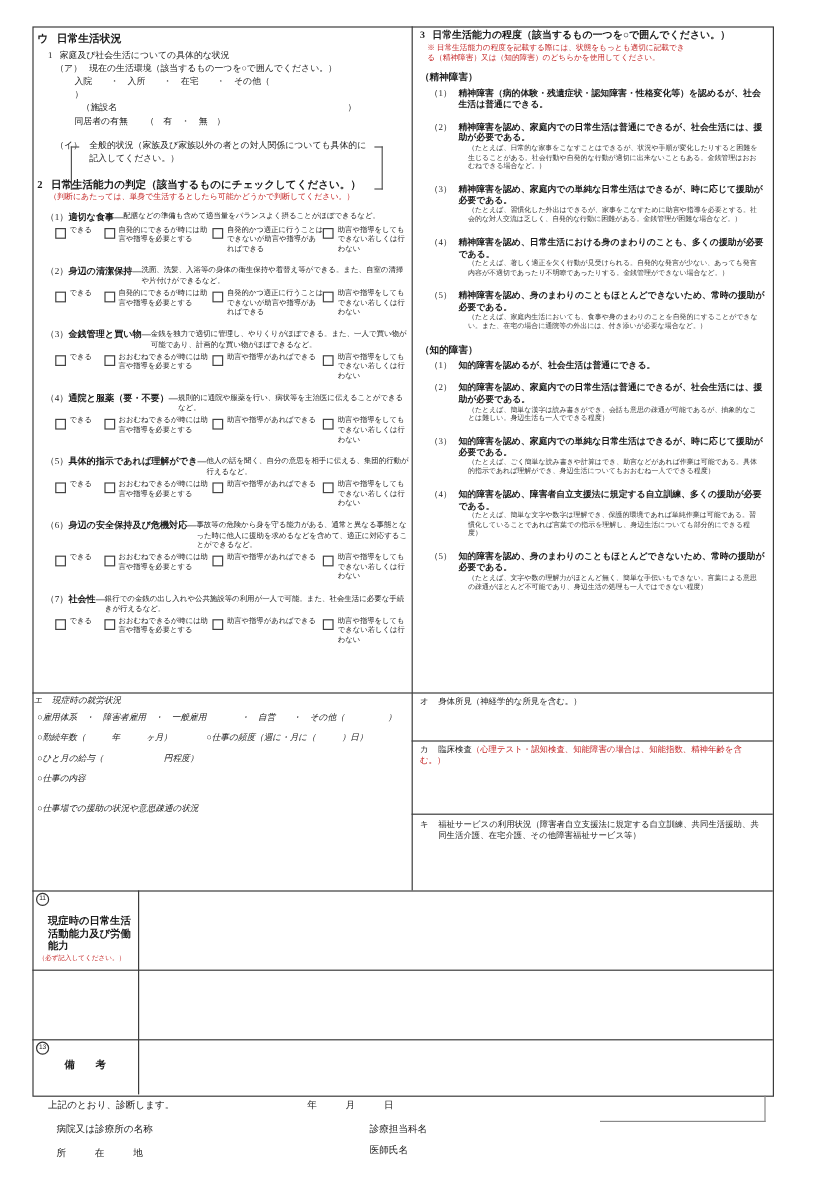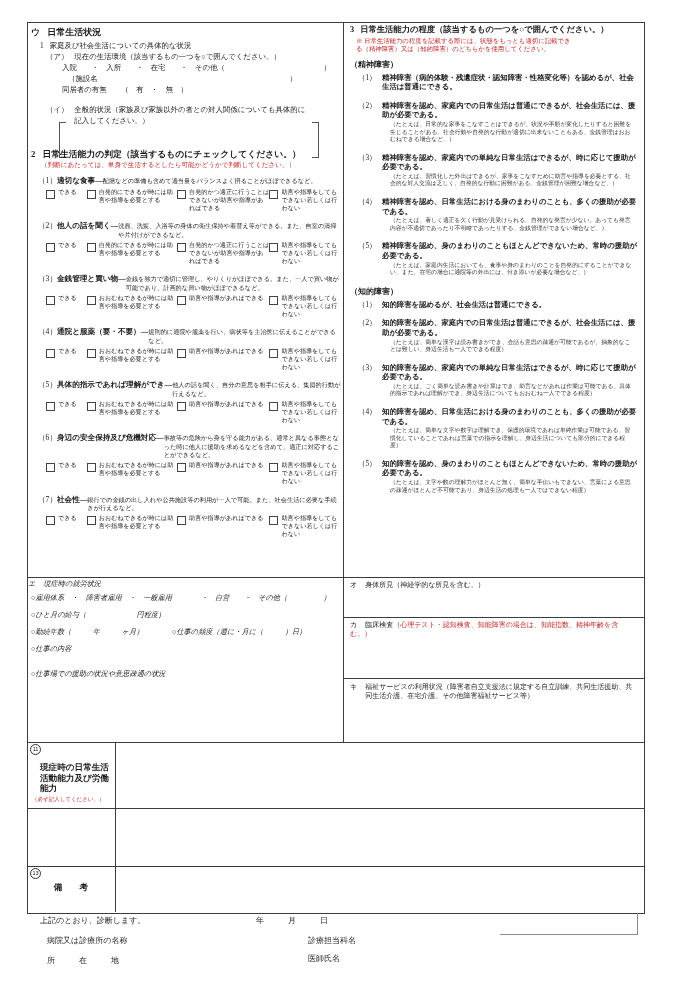--- a/index.html
+++ b/index.html
@@ -91,21 +91,21 @@
   <div id="sec-u">
     <div class="u-title"><b class="kana">ウ</b><b>日常生活状況</b></div>
     <div class="row-flex ind1">
         <span class="num-sp">1</span>
         <span>家庭及び社会生活についての具体的な状況</span>
       </div>
     <div class="row-flex ind2">
         <span class="num-sp">（ア）</span>
         <span>現在の生活環境（該当するもの一つを○で囲んでください。）</span>
       </div>
-    <div class="between ind3" style="padding-right:8px;">
+    <div class="between ind3" style="padding-right:8px;flex-direction:column;">
         <span>入院　　・　入所　　・　在宅　　・　その他（</span>
         <span>）</span>
       </div>
     <div class="between" style="padding-left:37px;padding-right:42px;">
         <span>（施設名</span>
         <span>）</span>
       </div>
     <div class="ind3">同居者の有無　　（　有　・　無　）</div>
     <div class="row-flex ind2" style="margin-top:9px;">
         <span class="num-sp">（イ）</span>
@@ -142,21 +142,21 @@
         <label class="opt opt-d">
             <span class="cb"></span>
             <span>助言や指導をしてもできない若しくは行わない</span>
           </label>
       </div>
     </div>
 
     <div class="jitem">
       <div class="jhead">
           <span class="jnum">（2）</span>
-          <span class="jtitle">他人の話を聞く―</span>
+          <span class="jtitle">身辺の清潔保持―</span>
           <span class="jdesc">洗面、洗髪、入浴等の身体の衛生保持や着替え等ができる。また、自室の清掃や片付けができるなど。</span>
         </div>
       <div class="jopts">
         <label class="opt opt-a">
             <span class="cb"></span>
             <span>できる</span>
           </label>
         <label class="opt opt-b">
             <span class="cb"></span>
             <span>自発的にできるが時には助言や指導を必要とする</span>
@@ -299,22 +299,22 @@
             <span class="cb"></span>
             <span>助言や指導をしてもできない若しくは行わない</span>
           </label>
       </div>
     </div>
   </div>
 
   <div id="sec-work">
     <div class="w-h"><span class="kana">エ</span><span>現症時の就労状況</span></div>
     <div class="w-row">○雇用体系　・　障害者雇用　・　一般雇用　　　　・　自営　　・　その他（　　　　　）</div>
+    <div class="w-row">○勤続年数（　　　年　　　ヶ月）　　　　○仕事の頻度（週に・月に（　　　）日）</div>
     <div class="w-row">○ひと月の給与（　　　　　　　円程度）</div>
-    <div class="w-row">○勤続年数（　　　年　　　ヶ月）　　　　○仕事の頻度（週に・月に（　　　）日）</div>
     <div class="w-row">○仕事の内容</div>
     <div class="w-row w-row-last">○仕事場での援助の状況や意思疎通の状況</div>
   </div>
 
   <div id="sec-level">
     <div class="lv-h">
         <span class="lnum">3</span>
         <span>日常生活能力の程度（該当するもの一つを○で囲んでください。）</span>
       </div>
     <div class="lv-note red">※ 日常生活能力の程度を記載する際には、状態をもっとも適切に記載できる（精神障害）又は（知的障害）のどちらかを使用してください。</div>
@@ -374,21 +374,21 @@
     <div class="litem">
       <div class="lhead">
           <span class="lnum2">（3）</span>
           <span class="ltext">知的障害を認め、家庭内での単純な日常生活はできるが、時に応じて援助が必要である。</span>
         </div>
       <div class="lex">（たとえば、ごく簡単な読み書きや計算はでき、助言などがあれば作業は可能である。具体的指示であれば理解ができ、身辺生活についてもおおむね一人でできる程度）</div>
     </div>
     <div class="litem">
       <div class="lhead">
           <span class="lnum2">（4）</span>
-          <span class="ltext">知的障害を認め、日常生活における身のまわりのことも、多くの援助が必要である。</span>
+          <span class="ltext">知的障害を認め、障害者自立支援法に規定する自立訓練、多くの援助が必要である。</span>
         </div>
       <div class="lex">（たとえば、簡単な文字や数字は理解でき、保護的環境であれば単純作業は可能である。習慣化していることであれば言葉での指示を理解し、身辺生活についても部分的にできる程度）</div>
     </div>
     <div class="litem">
       <div class="lhead">
           <span class="lnum2">（5）</span>
           <span class="ltext">知的障害を認め、身のまわりのこともほとんどできないため、常時の援助が必要である。</span>
         </div>
       <div class="lex">（たとえば、文字や数の理解力がほとんど無く、簡単な手伝いもできない。言葉による意思の疎通がほとんど不可能であり、身辺生活の処理も一人ではできない程度）</div>
     </div>

